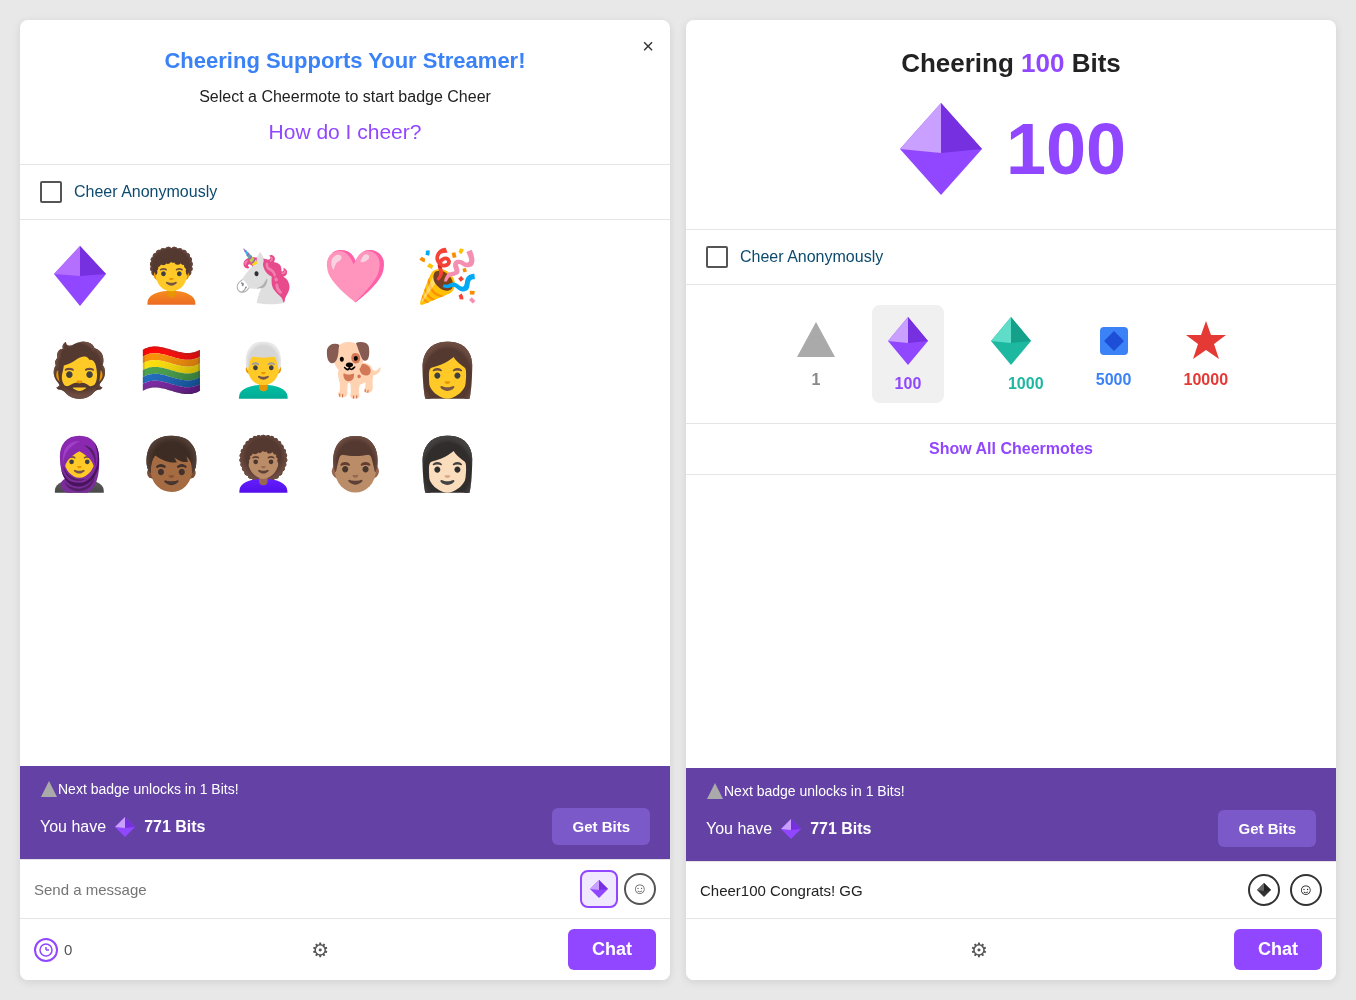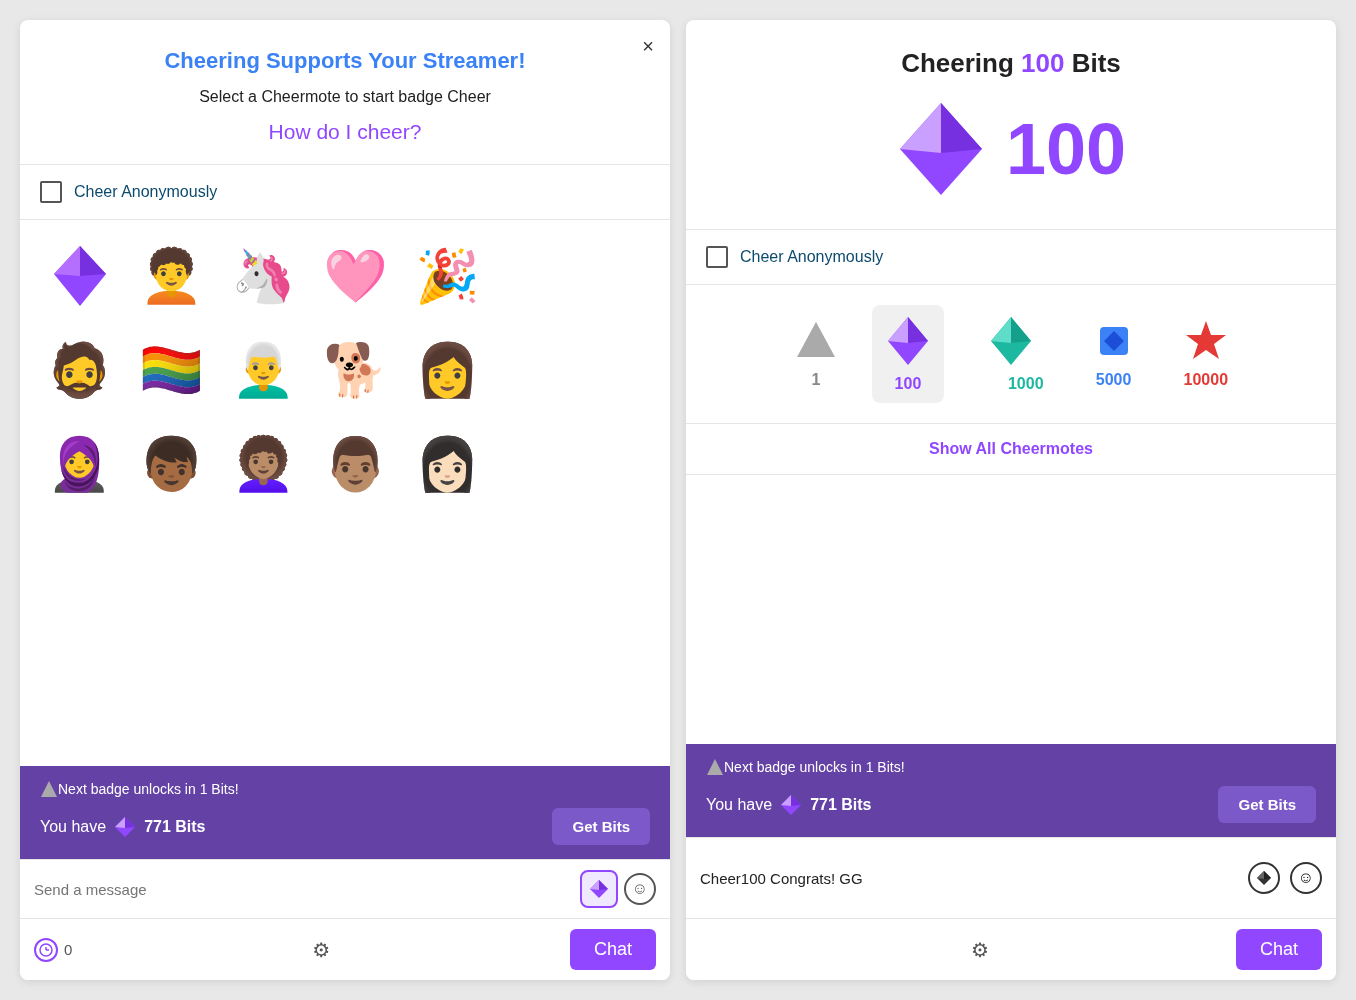--- a/index.html
+++ b/index.html
@@ -219,21 +219,21 @@
       font-size: 20px;
       cursor: pointer;
     }
     .chat-btn {
       background: #9147ff;
       color: #fff;
       border: none;
       border-radius: 6px;
       padding: 10px 24px;
       font-size: 18px;
-      font-weight: 400;
+      font-weight: 700;
       cursor: pointer;
     }
 
     
     .panel-header-right {
       padding: 28px 24px 20px;
       text-align: center;
       border-bottom: 1px solid #e5e5e5;
     }
     .cheering-title {
@@ -299,21 +299,21 @@
       border-bottom: 1px solid #e5e5e5;
     }
 
     
     .flex-spacer { flex: 1; }
 
     
     .right-message-bar {
       display: flex;
       align-items: center;
-      padding: 24px 14px;
+      padding: 12px 14px;
       border-top: 1px solid #e5e5e5;
       gap: 10px;
       background: #fff;
     }
     .right-message-input {
       flex: 1;
       border: none;
       outline: none;
       font-size: 15px;
       color: #222;

